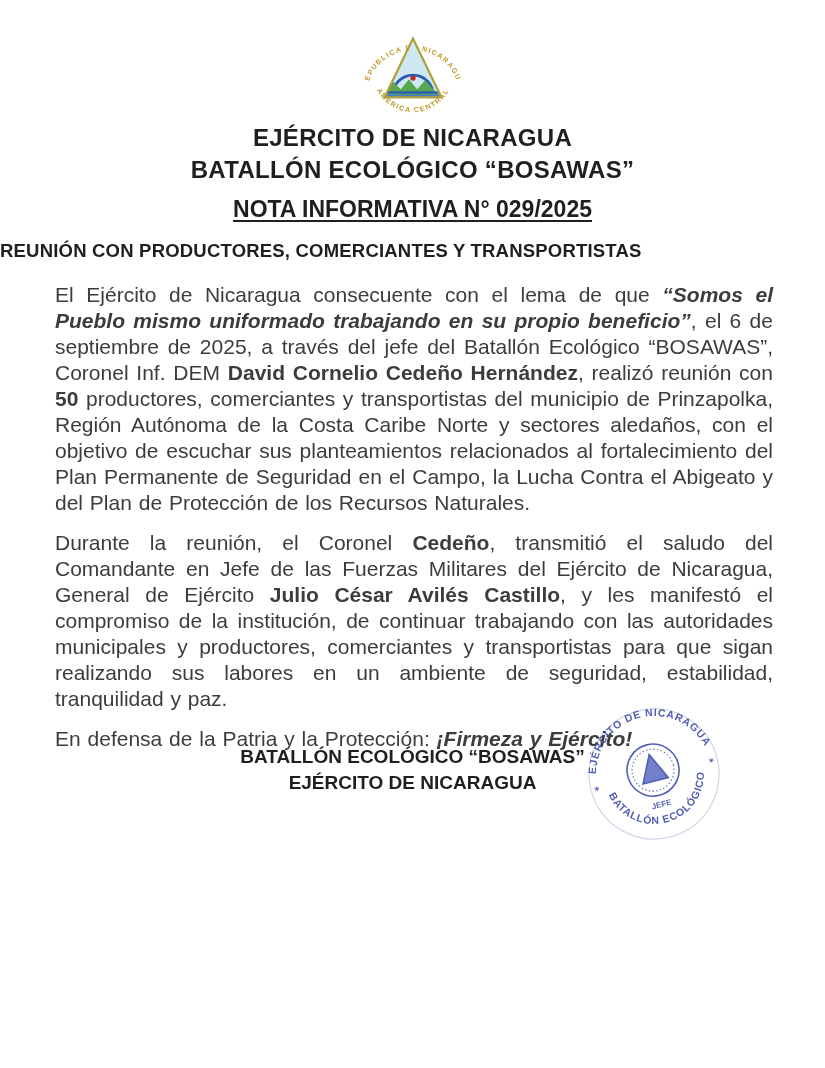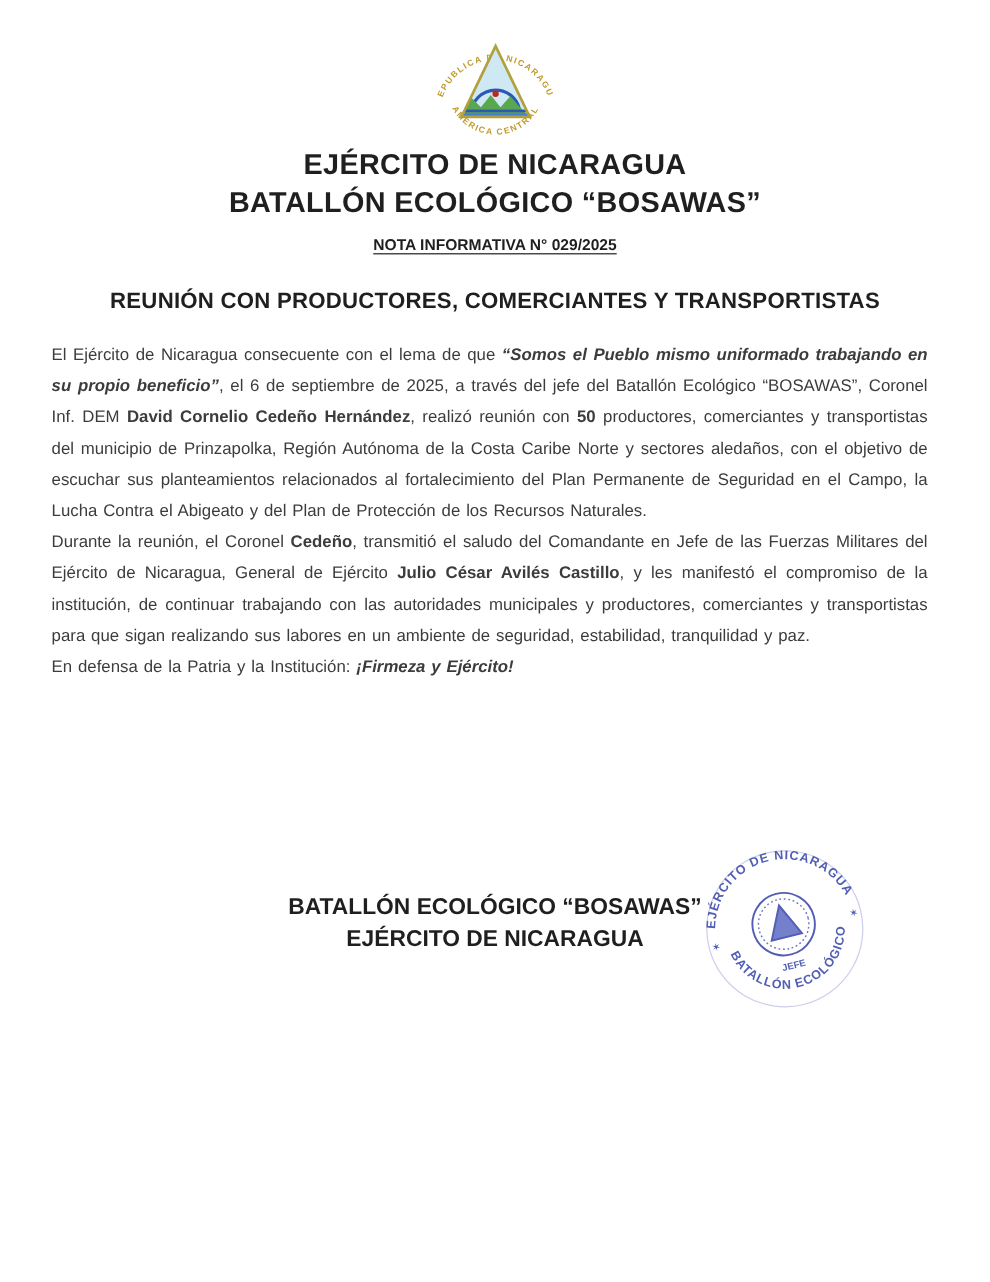--- a/index.html
+++ b/index.html
@@ -14,36 +14,36 @@
   
   .logo { position:absolute; top:22px; left:50%; transform:translateX(-50%); width:122px; height:98px; }
   .logo svg { width:100%; height:100%; }
   .arc-gold { fill:#c19a2b; font-size:7px; font-weight:600; letter-spacing:1.3px; }
 
   
   .titles { position:absolute; top:122px; left:0; width:100%; text-align:center; color:#1f1f1f; }
   .titles .t { font-size:24px; font-weight:bold; line-height:32px; letter-spacing:0.3px; }
   .nota {
     position:absolute; top:196px; left:0; width:100%; text-align:center;
-    font-size:13px; font-weight:bold; color:#1f1f1f;
+    font-size:23px; font-weight:bold; color:#1f1f1f;
     text-decoration:underline; text-underline-offset:3px;
   }
   .subject {
-    position:absolute; top:240px; left:0; width:100%; text-align:center;
+    position:absolute; top:240px; left:0; width:100%; text-align:left;
     font-size:18.5px; font-weight:bold; color:#1f1f1f; letter-spacing:0.2px;
   }
 
   
   .doc-body {
-    position:absolute; left:43px; right:52px; top:282px;
-    font-size:14px; line-height:26px; text-align:justify;
+    position:absolute; left:55px; right:52px; top:282px;
+    font-size:21px; line-height:26px; text-align:justify;
     color:#3c3c3c; word-spacing:1px;
   }
   .doc-body p { margin:0; }
-  .doc-body p + p { }
+  .doc-body p + p { margin-top:14px; }
   .doc-body p.last { margin-top:20px; }
   .doc-body .b { font-weight:bold; }
   .doc-body .i { font-style:italic; }
 
   
   .sigblock {
     position:absolute; top:744px; left:0; width:100%; text-align:center;
     font-size:19px; font-weight:bold; line-height:26px; color:#1f1f1f;
   }
 
@@ -85,21 +85,21 @@
     <div class="t">BATALLÓN ECOLÓGICO “BOSAWAS”</div>
   </div>
 
   <div class="nota">NOTA INFORMATIVA N° 029/2025</div>
 
   <div class="subject">REUNIÓN CON PRODUCTORES, COMERCIANTES Y TRANSPORTISTAS</div>
 
   <div class="doc-body">
     <p><span>El Ejército de Nicaragua consecuente con el lema de que </span><span class="b i">“Somos el Pueblo mismo uniformado trabajando en su propio beneficio”</span><span>, el 6 de septiembre de 2025, a través del jefe del Batallón Ecológico “BOSAWAS”, Coronel Inf. DEM </span><span class="b">David Cornelio Cedeño Hernández</span><span>, realizó reunión con </span><span class="b">50</span><span> productores, comerciantes y transportistas del municipio de Prinzapolka, Región Autónoma de la Costa Caribe Norte y sectores aledaños, con el objetivo de escuchar sus planteamientos relacionados al fortalecimiento del Plan Permanente de Seguridad en el Campo, la Lucha Contra el Abigeato y del Plan de Protección de los Recursos Naturales.</span></p>
     <p><span>Durante la reunión, el Coronel </span><span class="b">Cedeño</span><span>, transmitió el saludo del Comandante en Jefe de las Fuerzas Militares del Ejército de Nicaragua, General de Ejército </span><span class="b">Julio César Avilés Castillo</span><span>, y les manifestó el compromiso de la institución, de continuar trabajando con las autoridades municipales y productores, comerciantes y transportistas para que sigan realizando sus labores en un ambiente de seguridad, estabilidad, tranquilidad y paz.</span></p>
-    <p><span>En defensa de la Patria y la Institución: </span><span class="b i">¡Firmeza y Ejército!</span></p>
+    <p><span>En defensa de la Patria y la Protección: </span><span class="b i">¡Firmeza y Ejército!</span></p>
   </div>
 
   <div class="sigblock">
     <div>BATALLÓN ECOLÓGICO “BOSAWAS”</div>
     <div>EJÉRCITO DE NICARAGUA</div>
   </div>
 
   <div class="seal">
     <svg viewBox="0 0 140 140">
       <defs>

